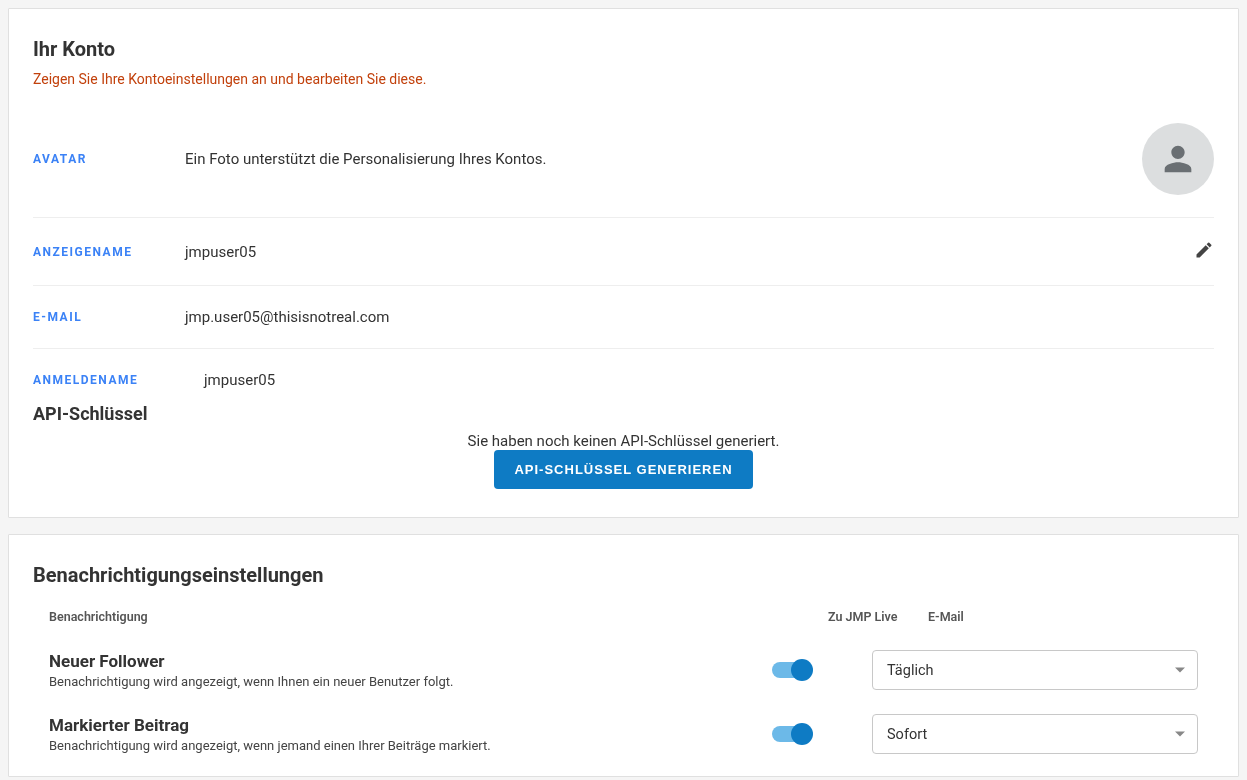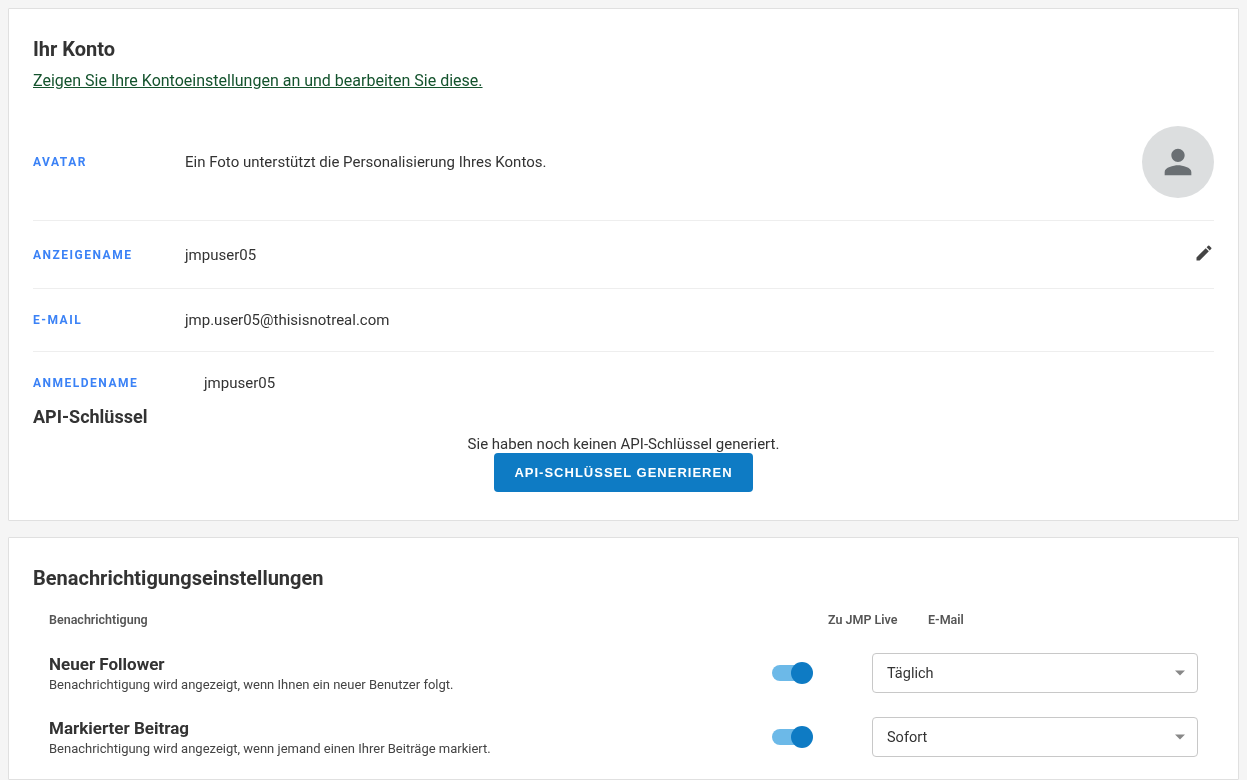--- a/index.html
+++ b/index.html
@@ -17,24 +17,23 @@
   padding: 28px 24px;
   margin-bottom: 16px;
 }
 .card-title {
   font-size: 20px;
   font-weight: 700;
   color: #333;
   margin-bottom: 10px;
 }
 .card-subtitle {
-  font-size: 16px;
-  color: #14532d;
+  font-size: 14px;
+  color: #c2410c;
   margin-bottom: 14px;
-  text-decoration: underline;
 }
 .row {
   display: flex;
   align-items: center;
   padding: 22px 0;
   border-bottom: 1px solid #eee;
 }
 .row:last-of-type { border-bottom: none; }
 .row-label {
   width: 152px;

